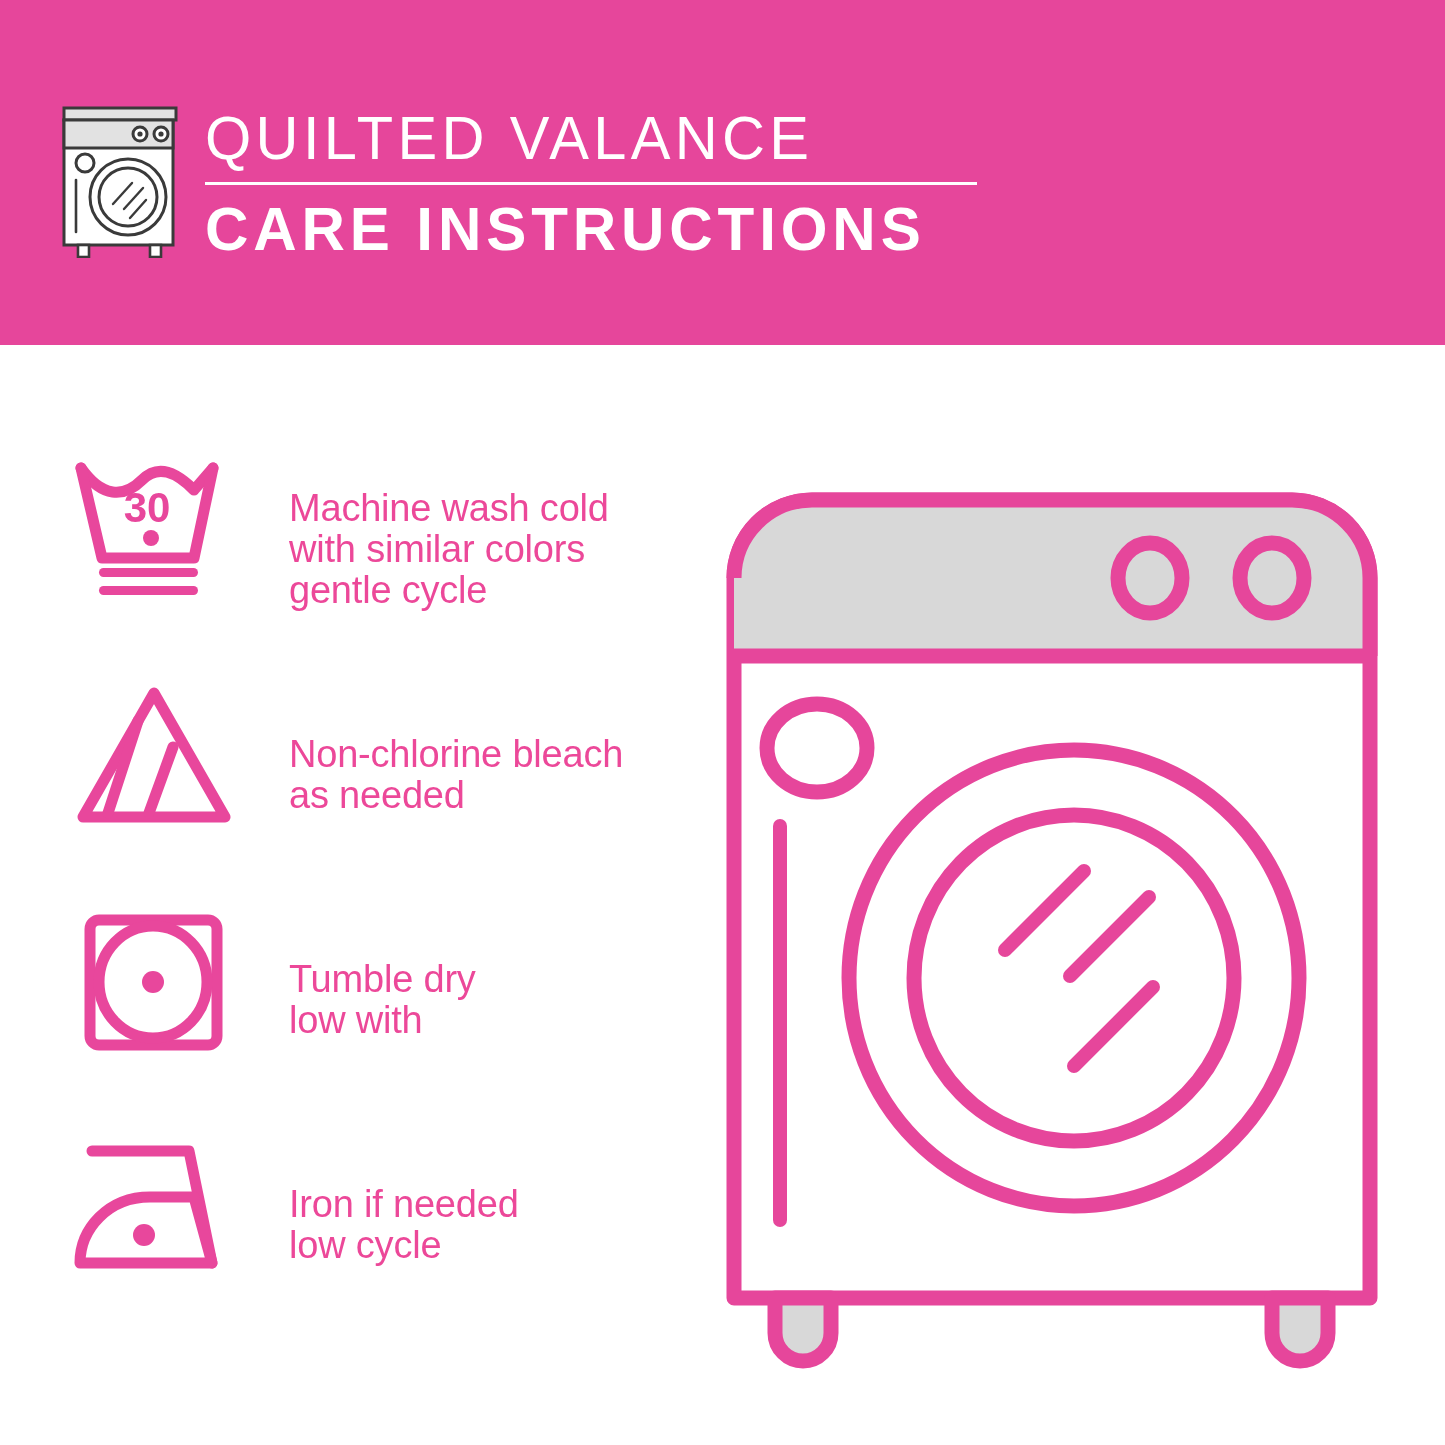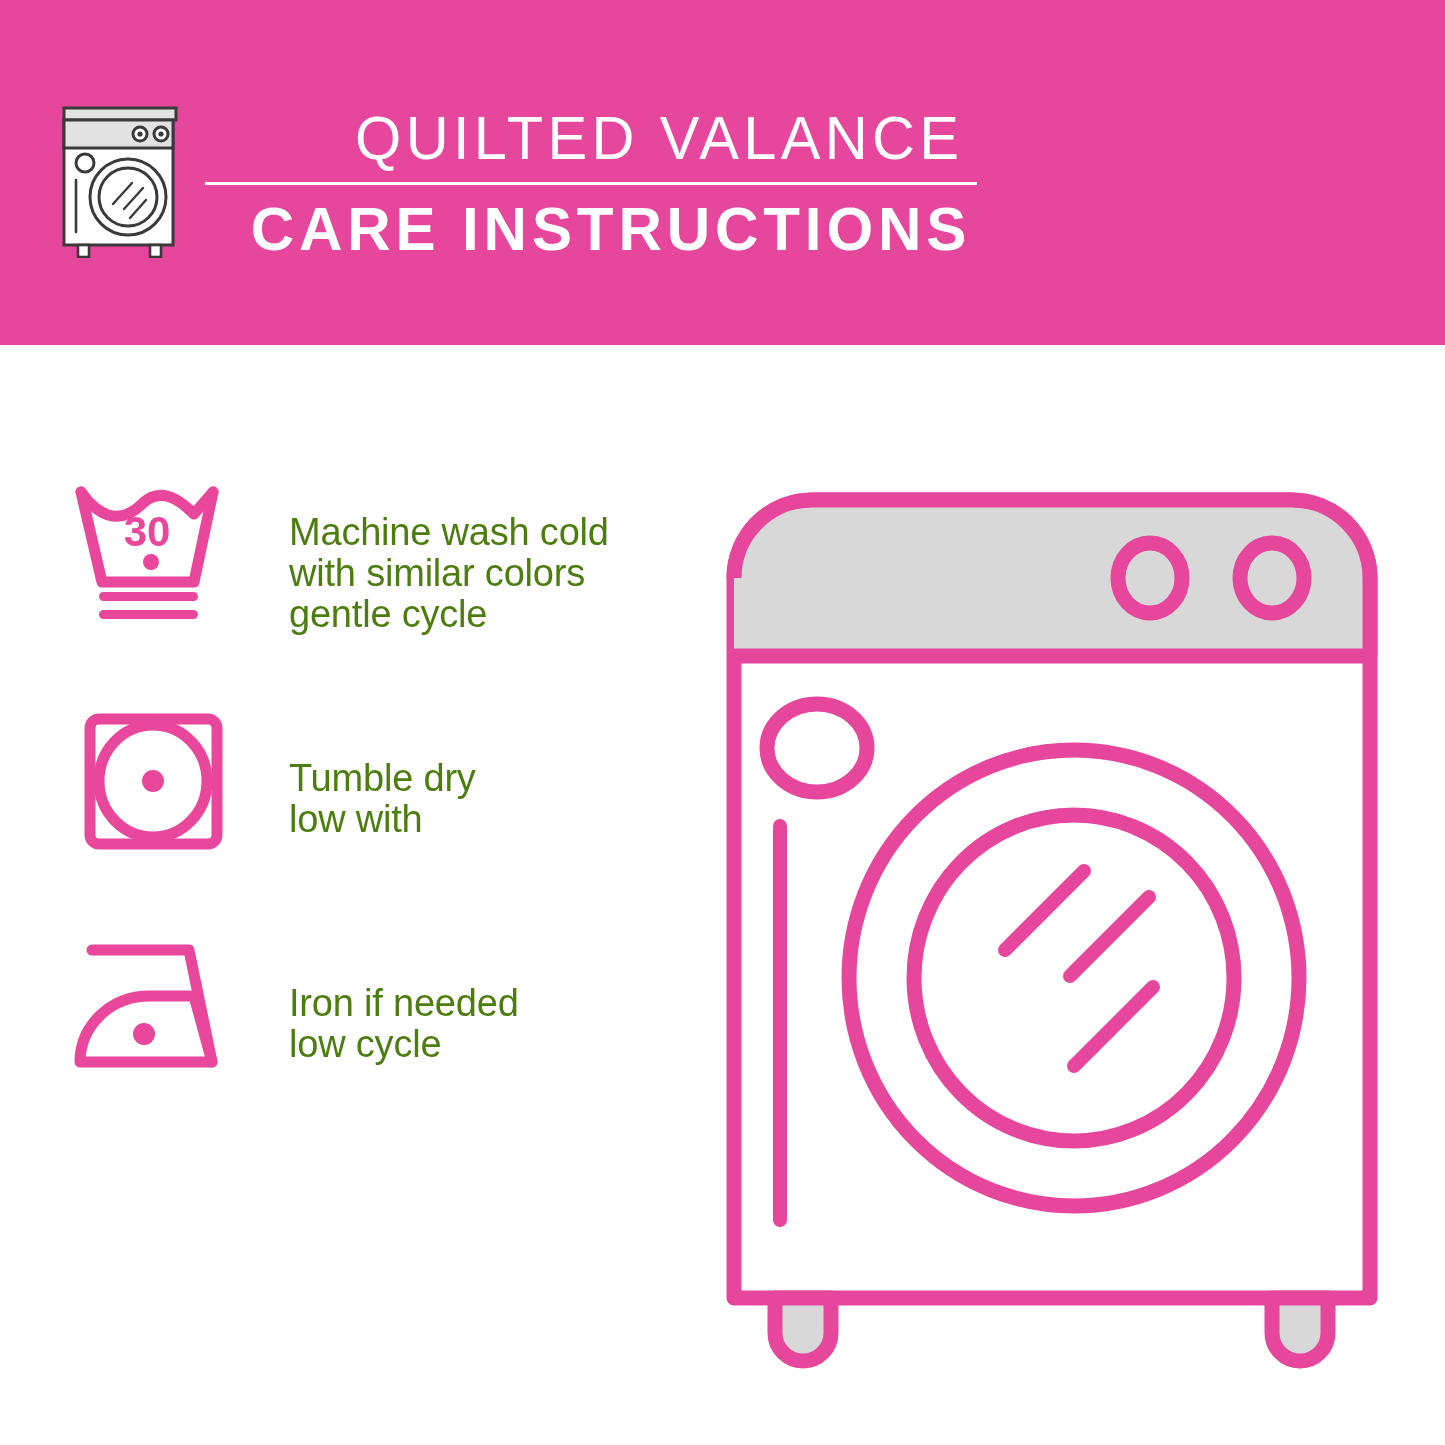--- a/index.html
+++ b/index.html
@@ -19,21 +19,20 @@
   }
 
   
   #header-band {
     position: absolute;
     left: 0;
     top: 0;
     width: 1445px;
     height: 345px;
     background: #e6469b;
-    text-align: right;
   }
   #header-logo {
     position: absolute;
     left: 58px;
     top: 100px;
     width: 126px;
     height: 158px;
   }
   #header-text-block {
     position: absolute;
@@ -68,41 +67,41 @@
     line-height: 68px;
     white-space: nowrap;
     transform: scaleX(0.97);
     transform-origin: left center;
   }
 
   
   #care-list {
     position: absolute;
     left: 0;
-    top: 474px;
+    top: 450px;
     width: 660px;
   }
   .care-row {
     position: relative;
     height: 225px;
   }
   .care-symbol {
     position: absolute;
     left: 72px;
     top: 0;
     width: 165px;
     height: 165px;
   }
   .care-text {
     position: absolute;
     left: 289px;
     font-family: "Liberation Sans", sans-serif;
     font-size: 38px;
     font-weight: 400;
-    color: #4d7c0f;
+    color: #ec4899;
     line-height: 41px;
     white-space: pre-line;
     letter-spacing: -0.2px;
   }
   .care-text.t3 { top: 38px; }
   .care-text.t2 { top: 59px; }
 
   
   #machine-illustration {
     position: absolute;
@@ -167,20 +166,29 @@
         <circle cx="79" cy="88" r="8" fill="#e8479c"></circle>
 
         <rect x="27" y="118" width="99" height="9" rx="4.5" fill="#e8479c"></rect>
         <rect x="27" y="136" width="99" height="9" rx="4.5" fill="#e8479c"></rect>
       </svg>
       <div class="care-text t3">Machine wash cold
 with similar colors
 gentle cycle</div>
     </div>
 
+    <div class="care-row">
+      <svg class="care-symbol" viewBox="0 0 165 165">
+        <path d="M82 18 L 153 142 L 11 142 Z" fill="none" stroke="#e8479c" stroke-width="11" stroke-linejoin="round"></path>
+        <line x1="66" y1="46" x2="36" y2="138" stroke="#e8479c" stroke-width="11" stroke-linecap="round"></line>
+        <line x1="101" y1="72" x2="77" y2="138" stroke="#e8479c" stroke-width="11" stroke-linecap="round"></line>
+      </svg>
+      <div class="care-text t2">Non-chlorine bleach
+as needed</div>
+    </div>
 
     <div class="care-row">
       <svg class="care-symbol" viewBox="0 0 165 165">
         <rect x="18" y="20" width="127" height="125" rx="9" fill="none" stroke="#e8479c" stroke-width="11"></rect>
         <ellipse cx="81" cy="82" rx="54" ry="56" fill="none" stroke="#e8479c" stroke-width="11"></ellipse>
         <circle cx="81" cy="82" r="11" fill="#e8479c"></circle>
       </svg>
       <div class="care-text t2">Tumble dry
 low with</div>
     </div>

